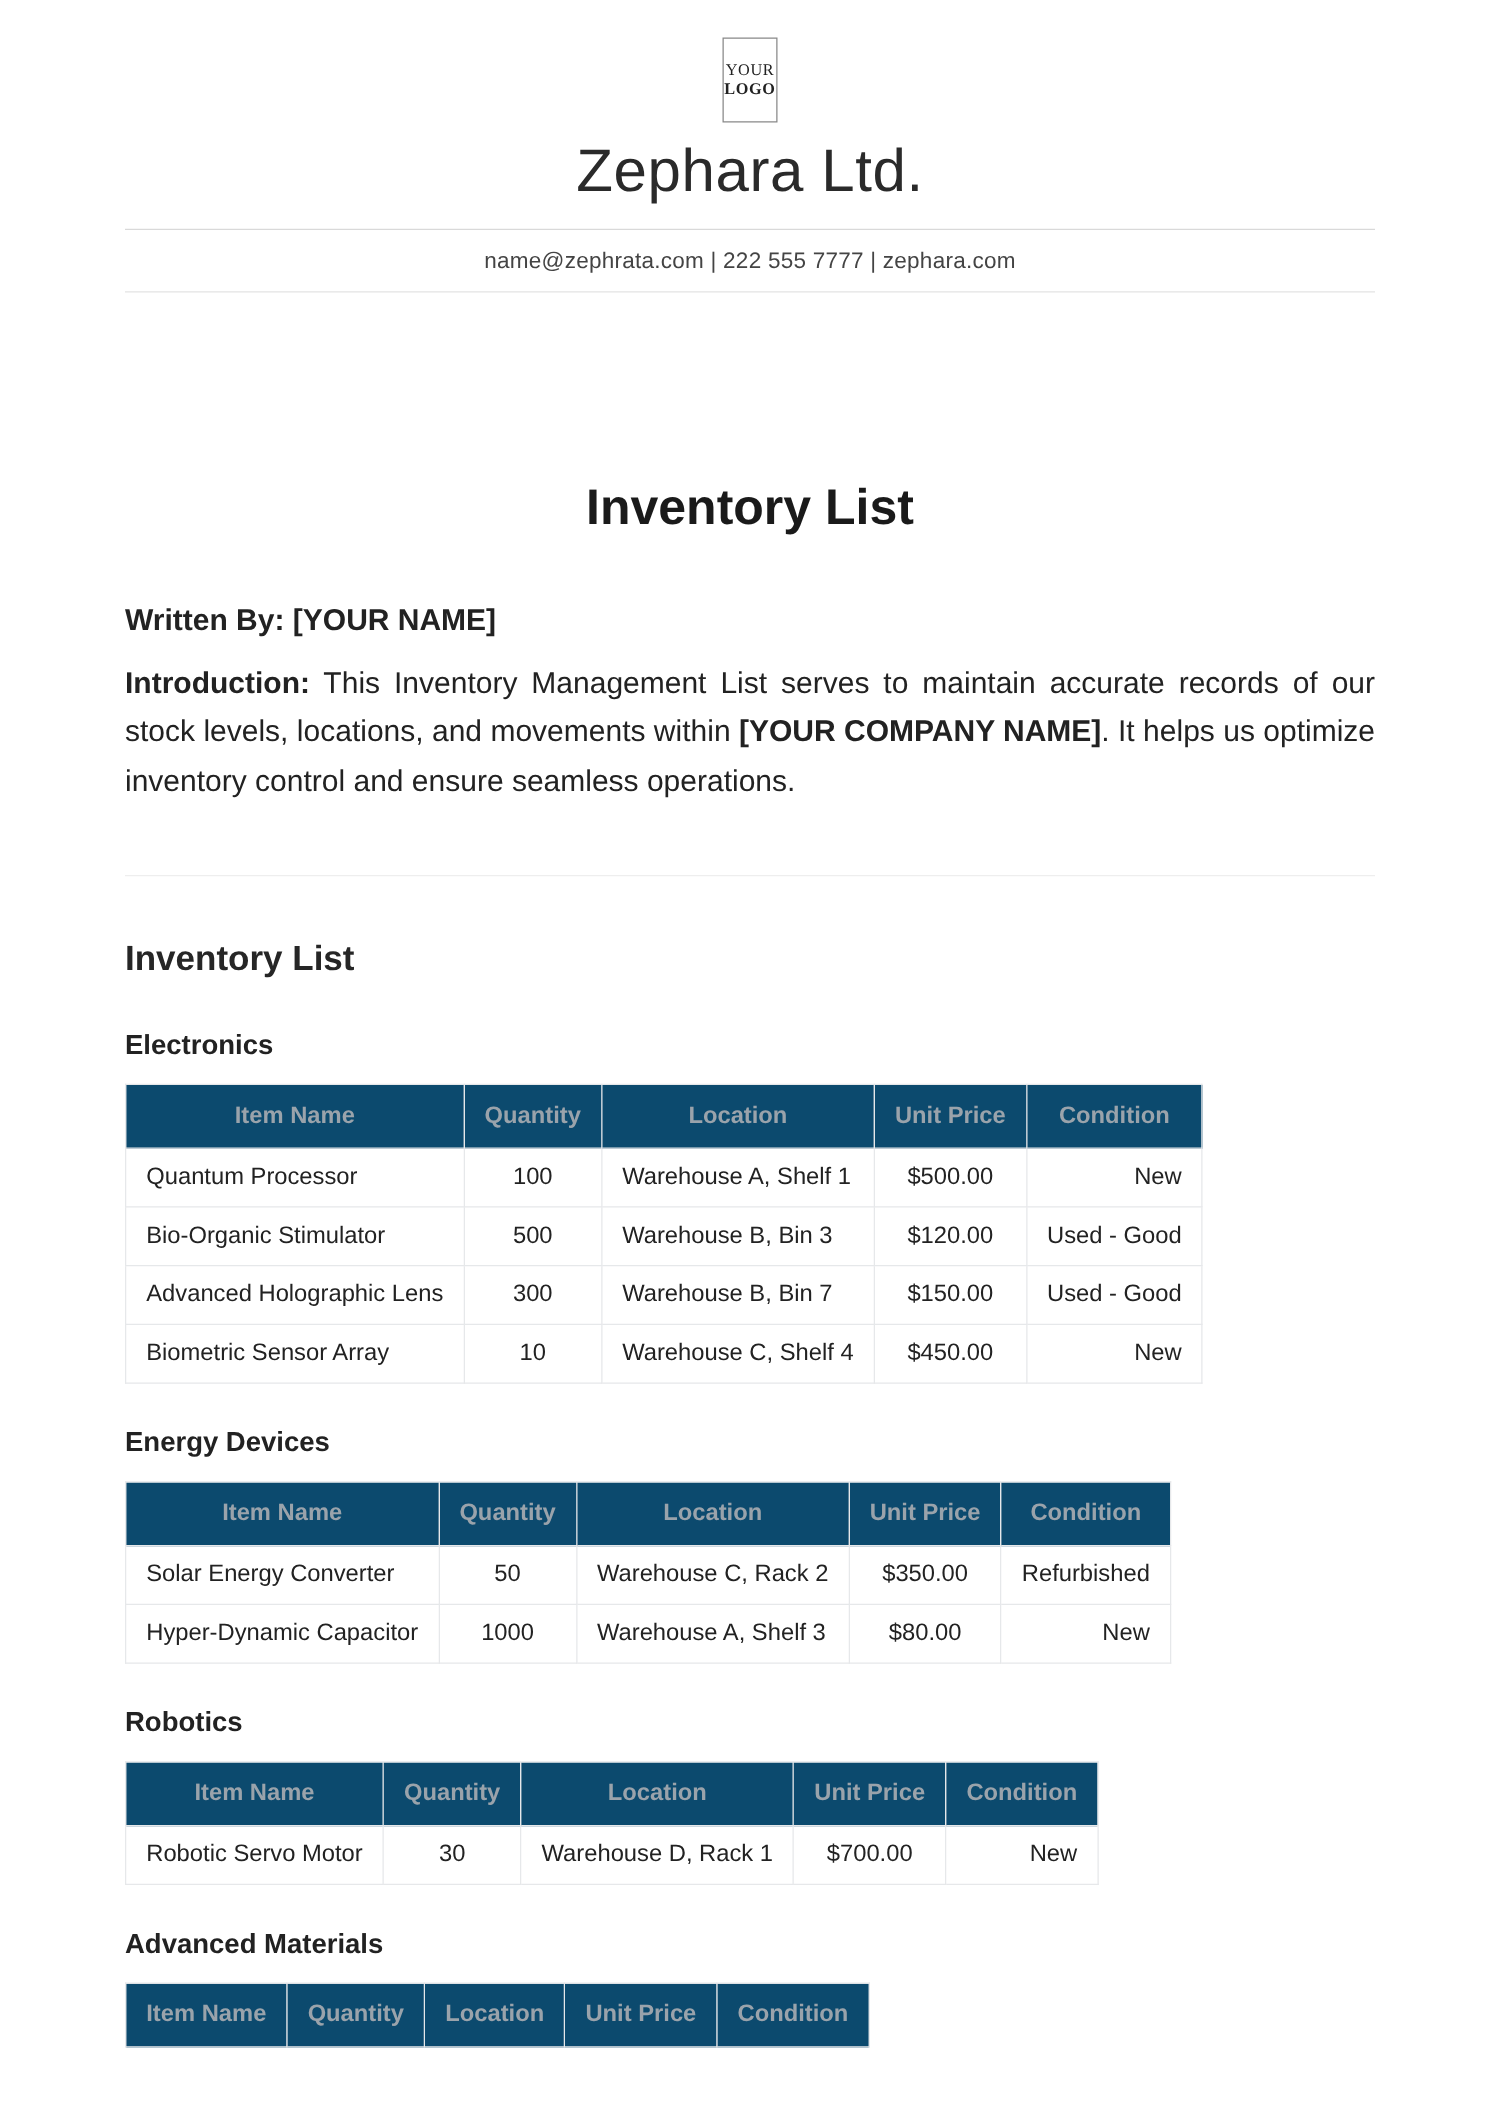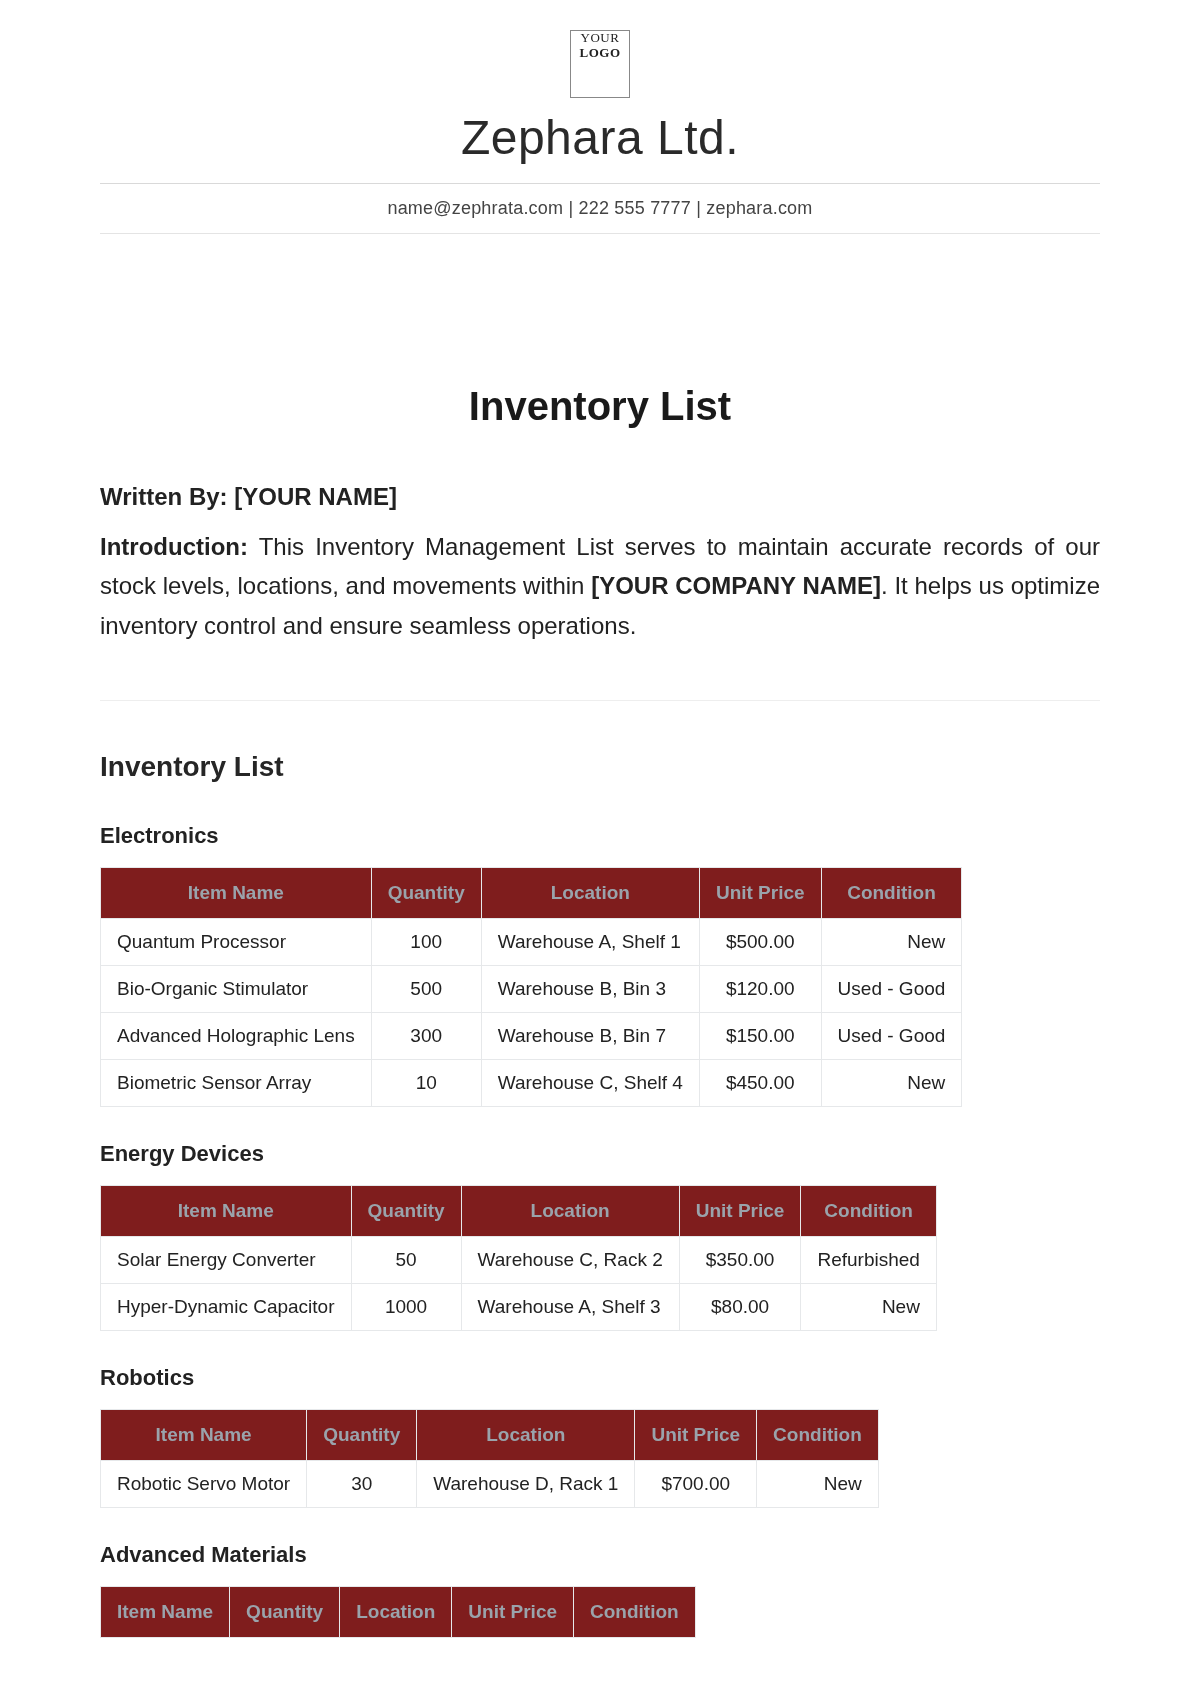--- a/index.html
+++ b/index.html
@@ -8,25 +8,26 @@
     background: #fff;
     color: #1a1a1a;
     width: 1200px;
     margin: 0 auto;
     padding: 0;
   }
   .page {
     padding: 30px 100px 60px 100px;
   }
   .logo-box {
-    width: 60px;
+    width: 44px;
     height: 68px;
     border: 1px solid #888;
     margin: 0 auto 12px auto;
     display: flex;
+    align-items: center;
     justify-content: center;
     text-align: center;
     font-family: Georgia, 'Times New Roman', serif;
     font-size: 13px;
     line-height: 1.15;
     letter-spacing: 0.5px;
     color: #222;
   }
   .logo-box .bold { font-weight: bold; }
   .company-name {
@@ -89,21 +90,21 @@
     color: #222;
     margin: 34px 0 18px 0;
   }
   table.inventory {
     border-collapse: collapse;
     font-size: 19px;
     color: #222;
     margin-bottom: 10px;
   }
   table.inventory th {
-    background: #7f1d1d;
+    background: #0c4a6e;
     color: #9aa3ab;
     font-weight: 700;
     padding: 14px 16px;
     border: 1px solid #e6e8ea;
     text-align: center;
     font-size: 19px;
   }
   table.inventory td {
     padding: 12px 16px;
     border-left: 1px solid #e6e8ea;

